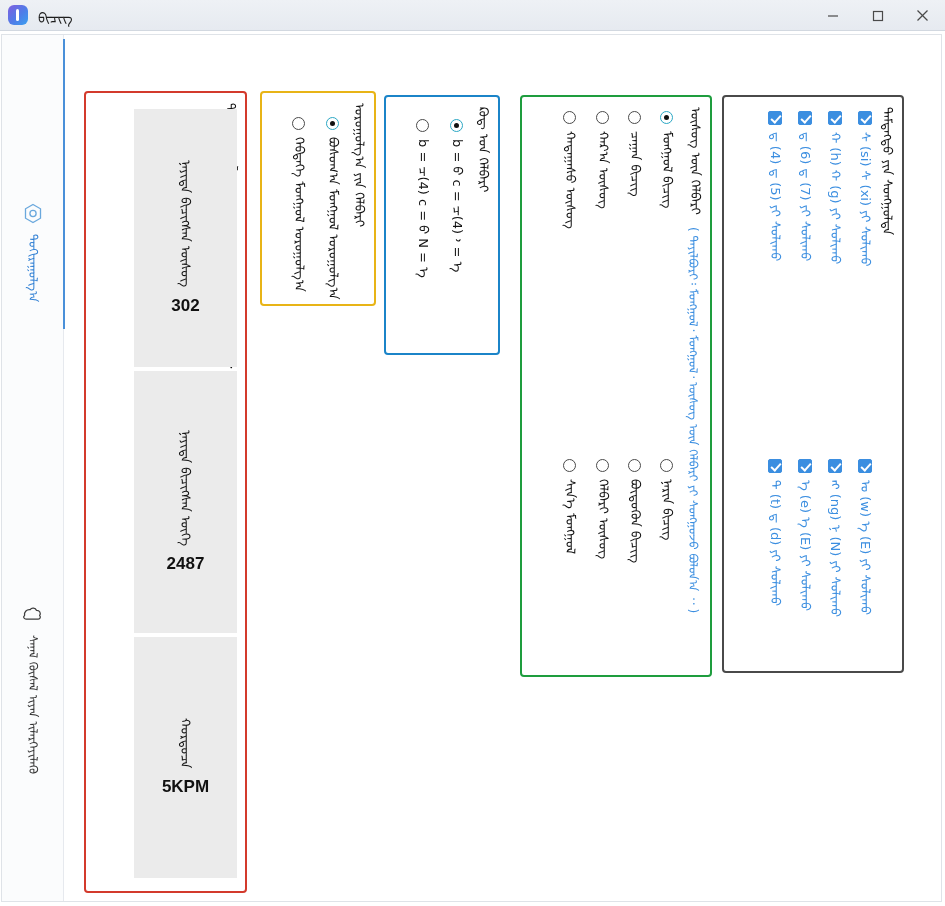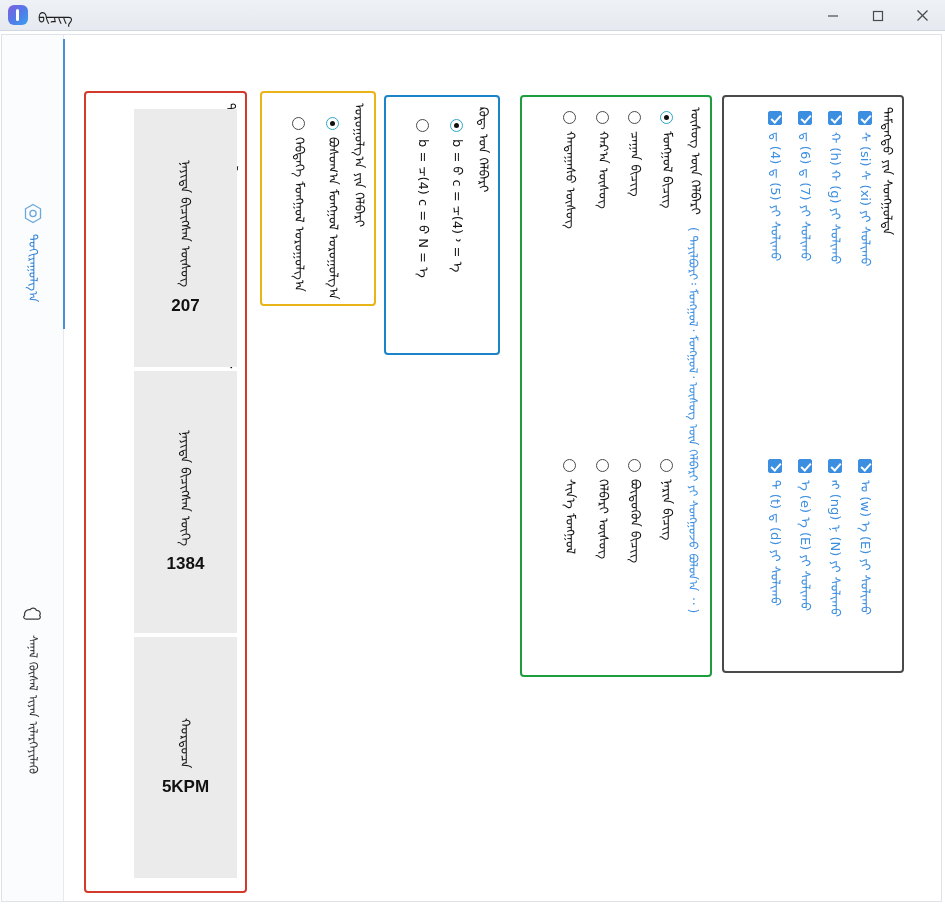--- a/index.html
+++ b/index.html
@@ -349,26 +349,26 @@
       </div>
     </div>
 
     <div id="main">
 
       <div class="panel" id="panel-stats">
         <div id="stats-label" class="vtext">ᠲᠠ 4% ᠬᠡᠷᠡᠭᠯᠡᠭᠴᠢ ᠶᠢᠨ ᠳᠣᠲᠣᠷ᠎ᠠ ᠣᠷᠣᠵᠤ ᠪᠠᠶᠢᠨ᠎ᠠ ᠃᠃</div>
 
         <div class="stat-card" id="stat-card-0">
           <span class="stat-card-label">ᠨᠡᠶᠢᠲᠡ ᠪᠢᠴᠢᠭᠰᠡᠨ ᠦᠰᠦᠭ</span>
-          <span class="stat-card-value">207</span>
+          <span class="stat-card-value">302</span>
         </div>
 
         <div class="stat-card" id="stat-card-1">
           <span class="stat-card-label">ᠨᠡᠶᠢᠲᠡ ᠪᠢᠴᠢᠭᠰᠡᠨ ᠦᠭᠡ</span>
-          <span class="stat-card-value">1384</span>
+          <span class="stat-card-value">2487</span>
         </div>
 
         <div class="stat-card" id="stat-card-2">
           <span class="stat-card-label">ᠬᠤᠷᠳᠤᠴᠠ</span>
           <span class="stat-card-value">5KPM</span>
         </div>
       </div>
 
       <div class="panel" id="panel-mode">
         <div class="panel-title vtext">ᠣᠷᠣᠭᠤᠯᠭ᠎ᠠ ᠶᠢᠨ ᠬᠡᠯᠪᠡᠷᠢ</div>

